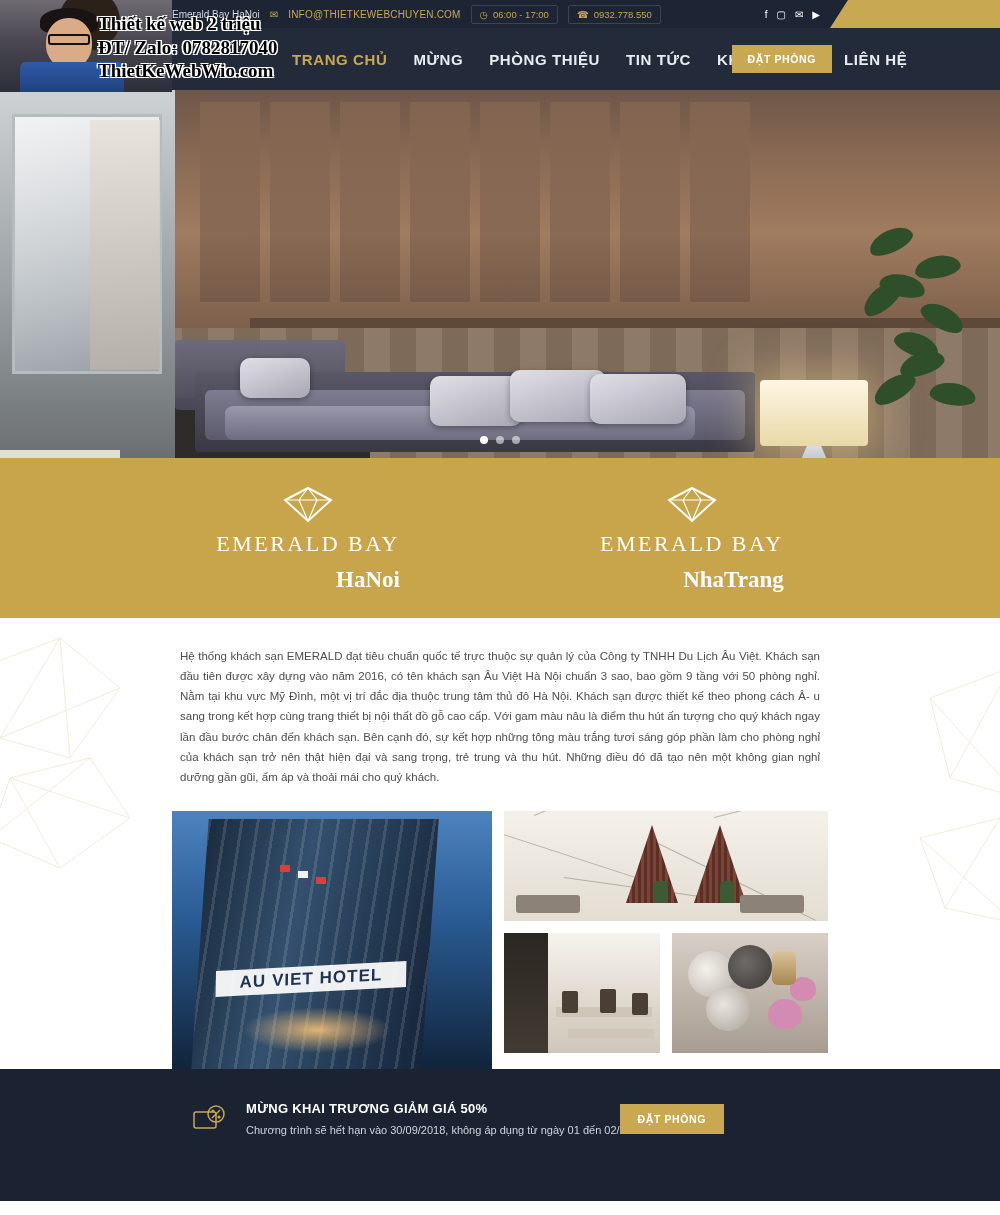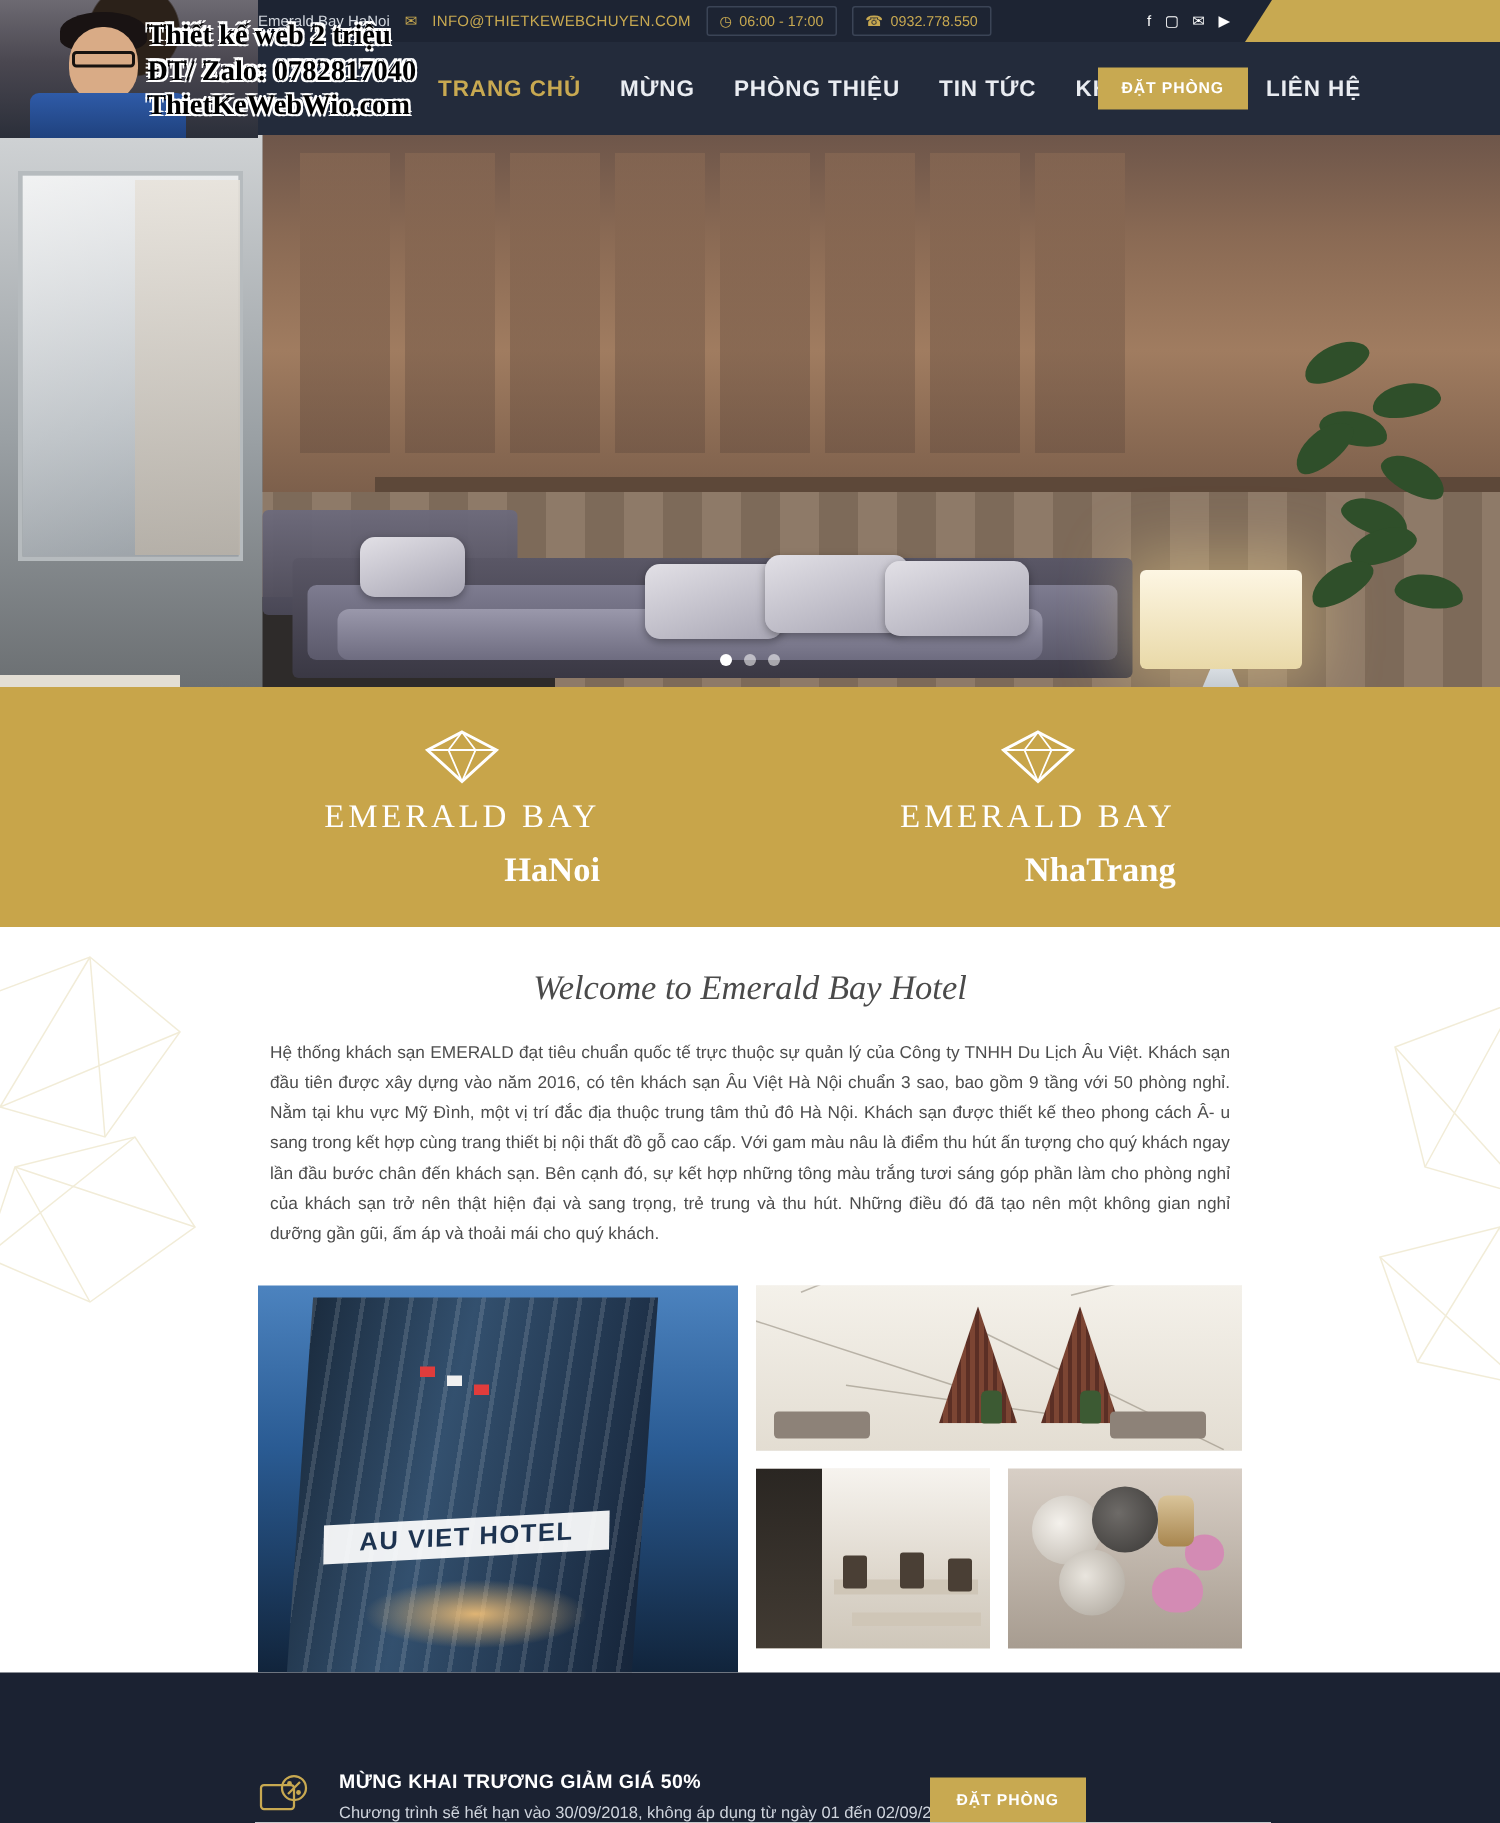--- a/index.html
+++ b/index.html
@@ -263,24 +263,25 @@
   
   .ph-towel { height: 120px; background: linear-gradient(180deg,#d8cfc6,#a79c90); }
   .towel-roll { position:absolute; border-radius:50%; }
   .orchid { position:absolute; width:34px; height:30px; background:#d38bb4; border-radius:50% 50% 45% 45%; }
 
   
   .promo {
     height: 100px;
     background: #1b2232;
     display: flex;
-    align-items: flex-end;
+    align-items: center;
     color: #ffffff;
     position: relative;
     overflow: hidden;
+    padding-left: 20px;
   }
   .promo-inner {
     display: flex;
     align-items: center;
     gap: 14px;
     margin-left: 172px;
   }
   .promo-title {
     font-size: 13px;
     font-weight: bold;
@@ -470,21 +471,20 @@
   </svg>
   <svg style="position:absolute;right:0;top:20px;opacity:.35" width="150" height="300" viewBox="0 0 150 300">
     <g fill="none" stroke="#d9c98f" stroke-width="1">
       <path d="M160 30 L80 60 L100 140 L170 160 Z"></path>
       <path d="M80 60 L170 160 M100 140 L160 30"></path>
       <path d="M150 180 L70 200 L95 270 L165 285 Z"></path>
       <path d="M70 200 L165 285 M95 270 L150 180"></path>
     </g>
   </svg>
 
-  <div class="welcome-title">Welcome to Emerald Bay Hotel</div>
   <div class="welcome-text">Hệ thống khách sạn EMERALD đạt tiêu chuẩn quốc tế trực thuộc sự quản lý của Công ty TNHH Du Lịch Âu Việt. Khách sạn đầu tiên được xây dựng vào năm 2016, có tên khách sạn Âu Việt Hà Nội chuẩn 3 sao, bao gồm 9 tầng với 50 phòng nghỉ. Nằm tại khu vực Mỹ Đình, một vị trí đắc địa thuộc trung tâm thủ đô Hà Nội. Khách sạn được thiết kế theo phong cách Â- u sang trong kết hợp cùng trang thiết bị nội thất đồ gỗ cao cấp. Với gam màu nâu là điểm thu hút ấn tượng cho quý khách ngay lần đầu bước chân đến khách sạn. Bên cạnh đó, sự kết hợp những tông màu trắng tươi sáng góp phần làm cho phòng nghỉ của khách sạn trở nên thật hiện đại và sang trọng, trẻ trung và thu hút. Những điều đó đã tạo nên một không gian nghỉ dưỡng gần gũi, ấm áp và thoải mái cho quý khách.</div>
 
   <div class="gallery">
     <div class="gallery-left">
       <div class="ph ph-building">
         <div class="bld-tower">
           <div class="bld-stripes"></div>
         </div>
         <span class="flag" style="left:108px; top:54px;"></span>
         <span class="flag" style="left:126px; top:60px; background:#f0f0f0;"></span>

